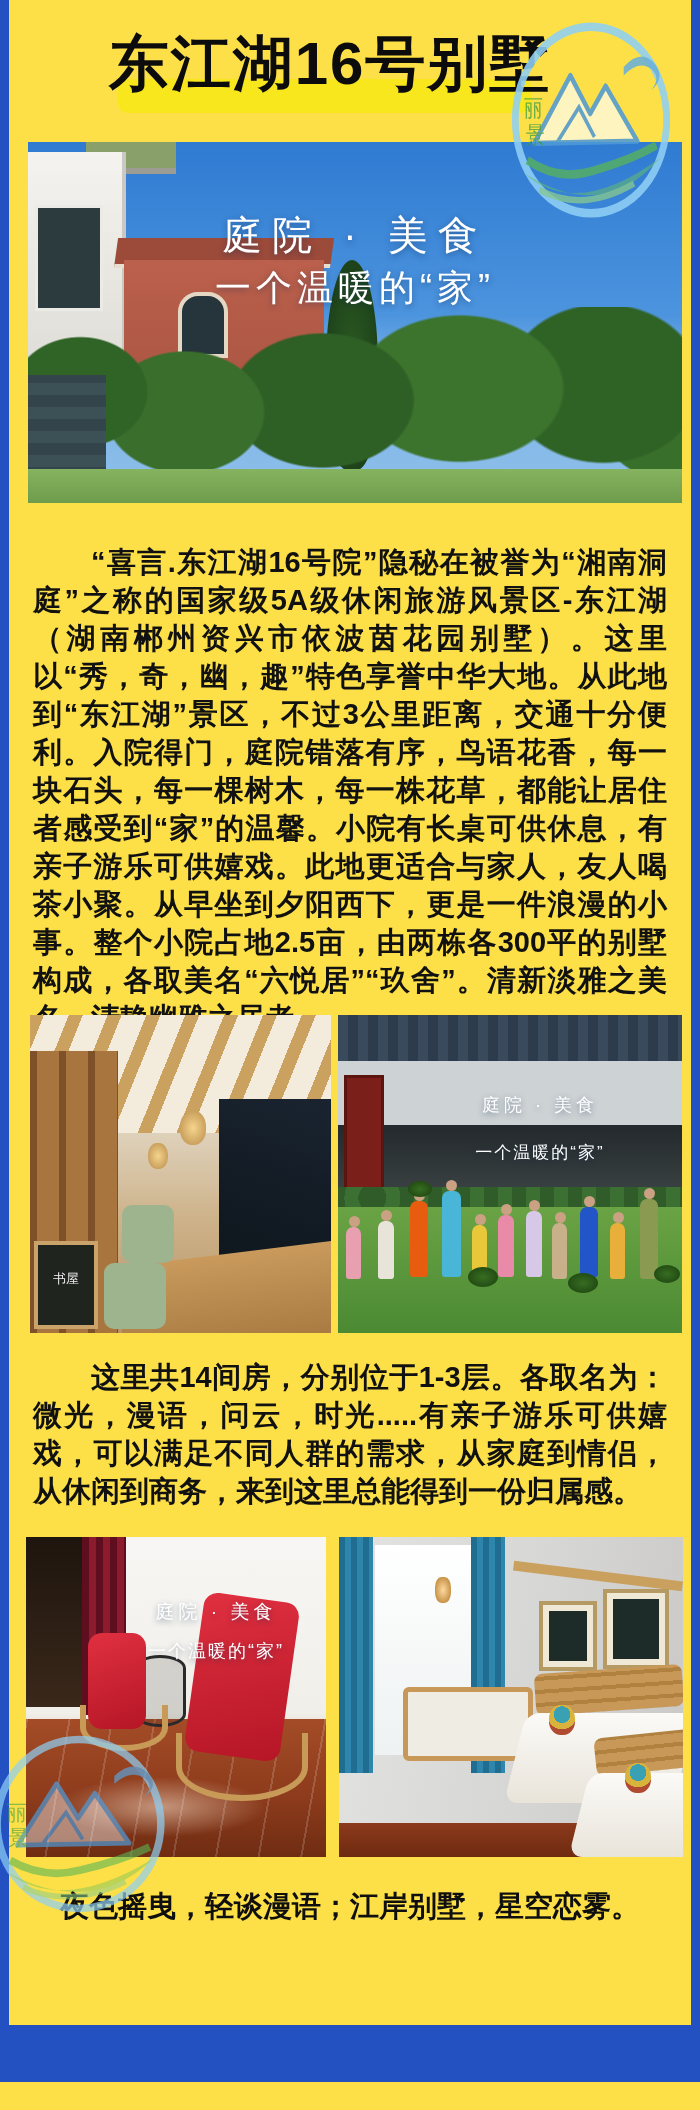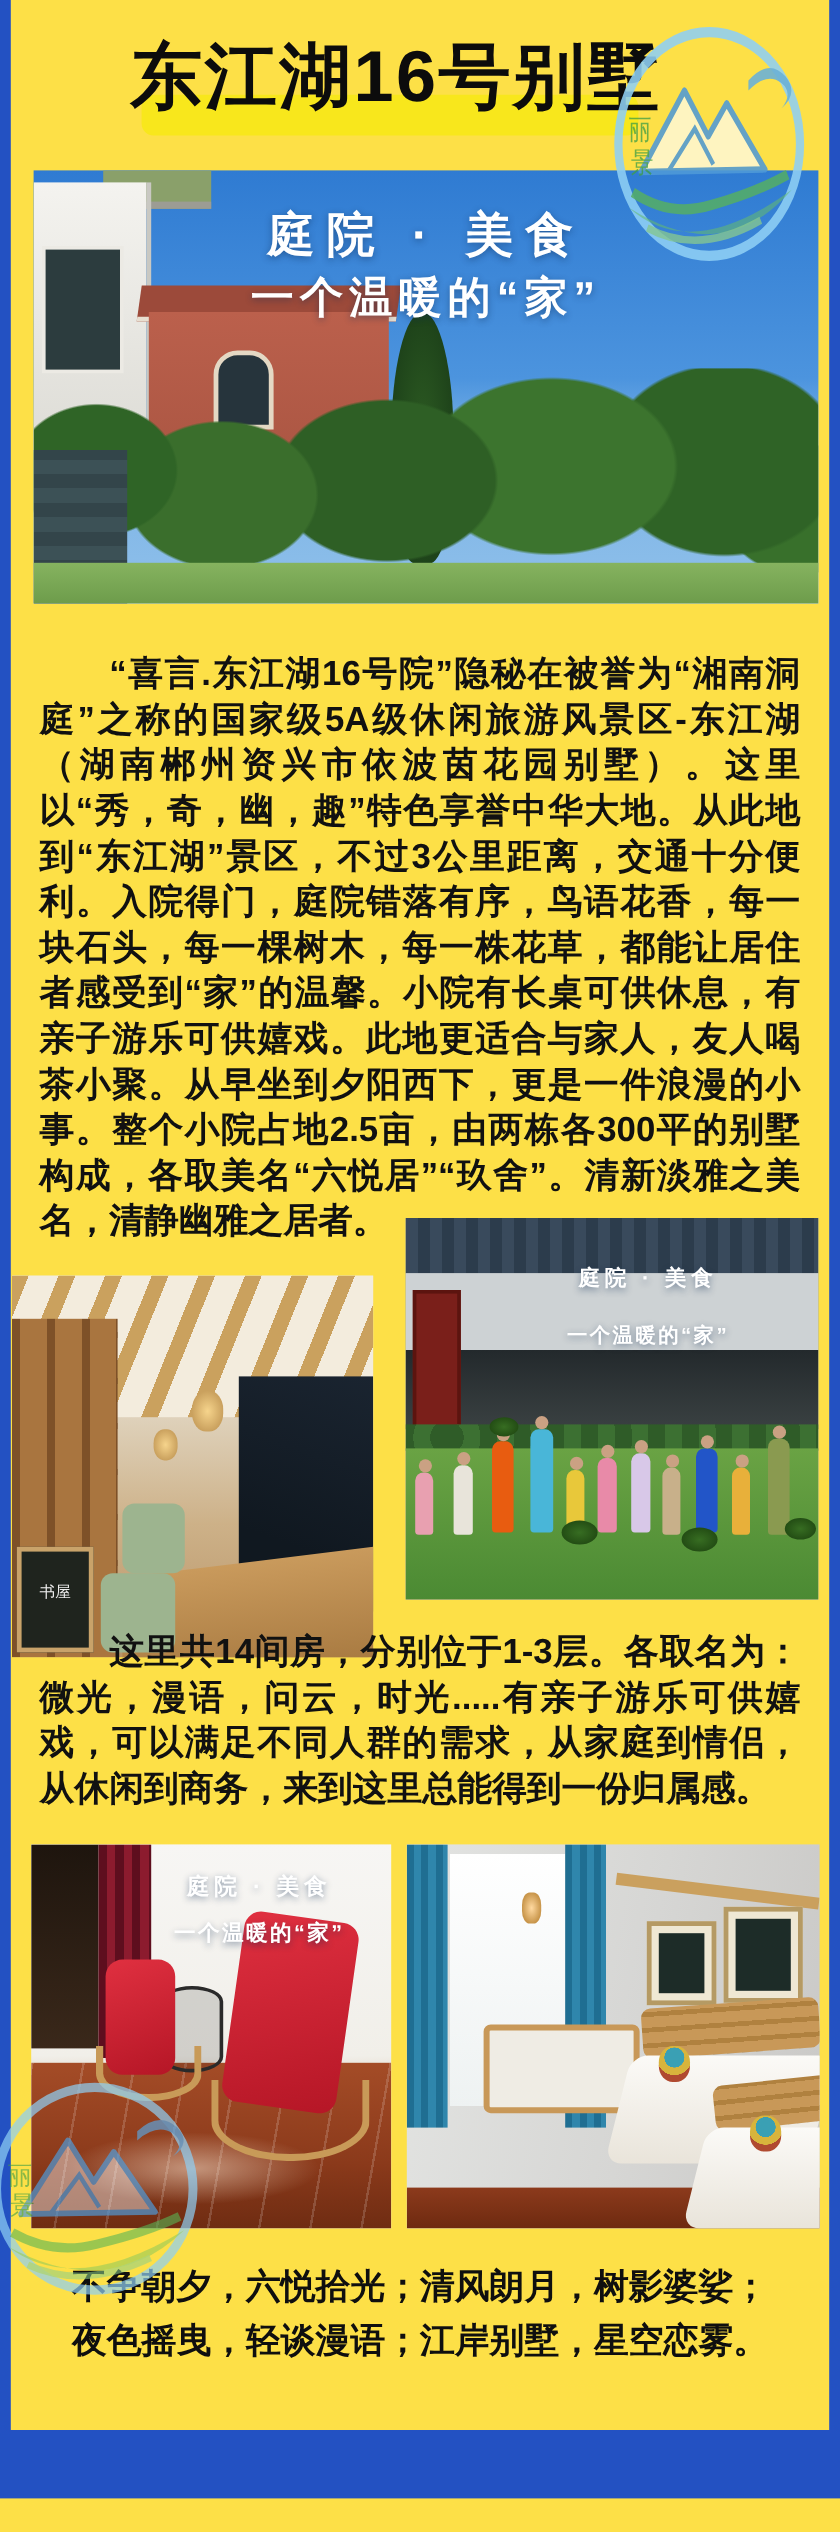--- a/index.html
+++ b/index.html
@@ -17,22 +17,22 @@
   #page-title{left:0;top:28px;width:660px;text-align:center;font-size:60px;font-weight:900;
               color:#0c0c0c;letter-spacing:2px;line-height:72px;}
 
   
   .watermark{pointer-events:none;}
   #wm-top{left:505px;top:14px;width:172px;height:212px;opacity:.88;z-index:6;}
   #wm-bottom{left:-14px;top:1728px;width:186px;height:192px;opacity:.7;z-index:6;}
 
   
   .photo{position:absolute;overflow:hidden;background:#ccc;}
-  .ov1,.ov2{position:absolute;width:100%;text-align:center;color:#fff;font-weight:700;
-            text-shadow:0 2px 6px rgba(10,40,80,.45);}
+  .ov1,.ov2{position:absolute;width:100%;text-align:center;color:#fff;font-weight:400;
+            text-shadow:0 2px 6px rgba(10,40,80,.45);margin-top:40px;}
 
   
   #hero{left:28px;top:142px;width:654px;height:361px;
         background:linear-gradient(180deg,#2f7bd2 0%,#4c94de 48%,#7ab2e6 62%,#8fc0ea 100%);}
   #hero .ov1{top:26px;font-size:40px;letter-spacing:10px;}
   #hero .ov2{top:82px;font-size:36px;letter-spacing:5px;}
   .h-bldg-white{position:absolute;left:0;top:10px;width:94px;height:225px;
         background:linear-gradient(180deg,#f4f3ef,#dddcd6);border-right:4px solid #c9c8c2;}
   .h-bldg-win{position:absolute;left:10px;top:66px;width:62px;height:100px;background:#2c3c3e;
         box-shadow:0 0 0 3px #eceae4;}
@@ -59,22 +59,22 @@
   .h-grass{position:absolute;left:0;bottom:0;width:100%;height:34px;
         background:linear-gradient(180deg,#86b35f,#6d9c4b);}
 
   
   .para{position:absolute;left:33px;width:634px;font-size:29px;line-height:38px;font-weight:700;
         color:#111;text-align:justify;word-break:break-all;}
   #intro{top:543px;} #rooms{top:1358px;}
   .para{text-indent:2em;}
 
   
-  #ph-lib{left:10px;top:1015px;width:301px;height:318px;
-        background:linear-gradient(180deg,#efe9dd 0%,#e0d4bf 35%,#cdb188 65%,#b89468 100%);margin-top:48px;}
+  #ph-lib{left:30px;top:1015px;width:301px;height:318px;
+        background:linear-gradient(180deg,#efe9dd 0%,#e0d4bf 35%,#cdb188 65%,#b89468 100%);}
   .lib-ceiling{position:absolute;left:0;top:0;width:100%;height:118px;
         background:repeating-linear-gradient(112deg,#caa15e 0 13px,#f3ecdd 13px 36px);}
   .lib-shelf{position:absolute;left:0;top:36px;width:88px;height:282px;
         background:repeating-linear-gradient(90deg,#7e5128 0 7px,#a9753f 7px 29px),
                    repeating-linear-gradient(0deg,rgba(60,30,8,.55) 0 5px,transparent 5px 38px);}
   .lib-window{position:absolute;right:0;top:84px;width:112px;height:196px;
         background:linear-gradient(200deg,#1a2430 0%,#101820 70%);}
   .lib-table{position:absolute;left:92px;bottom:0;width:209px;height:92px;
         background:linear-gradient(180deg,#c99a5c,#a97b42);transform:skewY(-7deg);transform-origin:right bottom;}
   .lib-chair{position:absolute;width:52px;height:58px;border-radius:10px;background:#9db48f;}
@@ -266,17 +266,16 @@
     <path d="M34 122 L76 58 L99 94 L117 68 L154 120 Z" fill="rgba(255,255,255,.6)" stroke="#4f9ad8" stroke-width="5" stroke-linejoin="round"></path>
     <path d="M60 122 L86 88 L104 116" fill="none" stroke="#4f9ad8" stroke-width="4"></path>
     <path d="M26 138 q36 20 76 10 q44 -10 74 -24" fill="none" stroke="#59b555" stroke-width="8" opacity=".85"></path>
     <path d="M22 150 q60 44 158 -14 q-66 62 -158 14 Z" fill="#6cc35f" opacity=".6"></path>
     <path d="M40 166 q50 22 110 -6" fill="none" stroke="#8ed08a" stroke-width="6" opacity=".8"></path>
     <text x="22" y="96" font-size="22" fill="#3f9e46" opacity=".85">丽</text>
     <text x="24" y="122" font-size="22" fill="#3f9e46" opacity=".85">景</text>
   </svg>
 
   <div class="abs" id="poem">
-    <div>不争朝夕，六悦拾光；清风朗月，树影婆娑；</div>
     <div>夜色摇曳，轻谈漫语；江岸别墅，星空恋雾。</div>
   </div>
 
 </div>
 
 </body></html>

